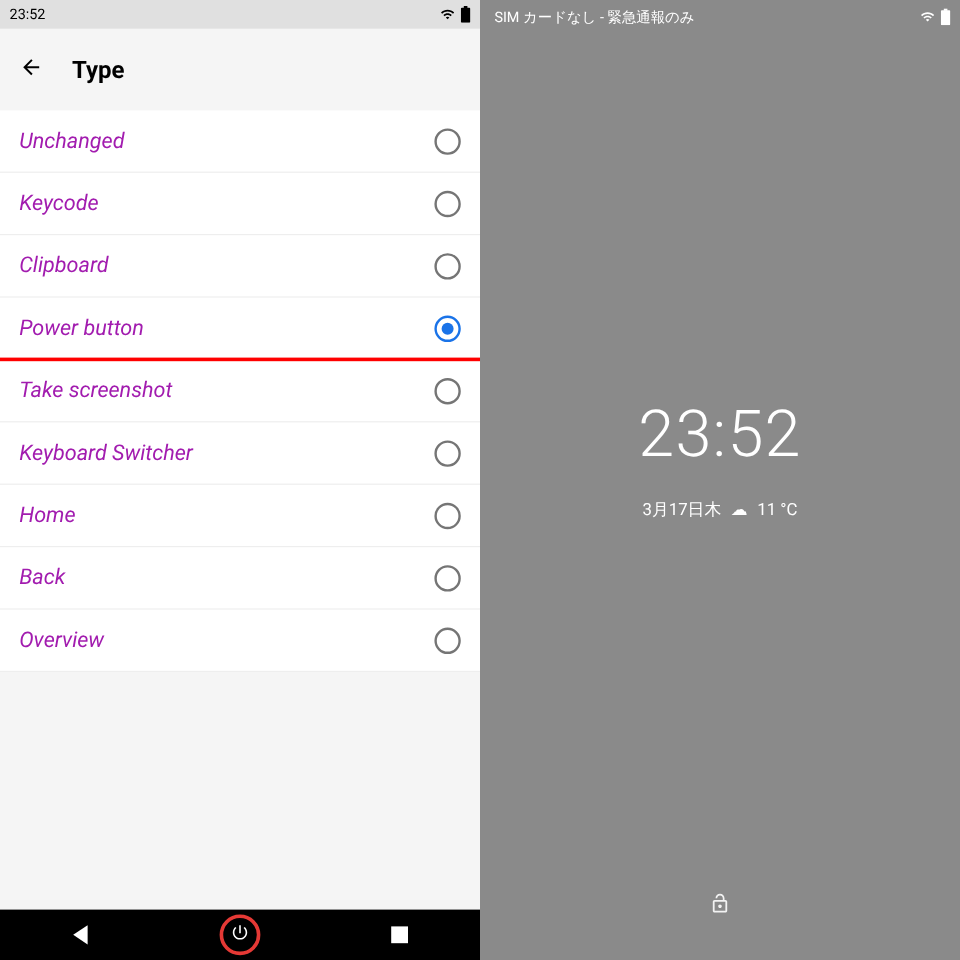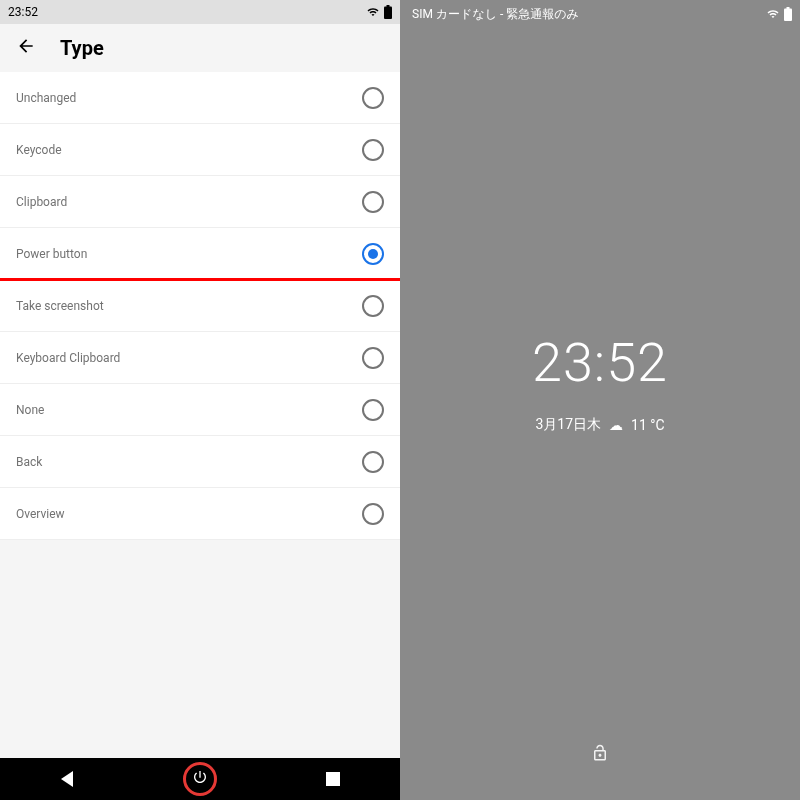--- a/index.html
+++ b/index.html
@@ -4,26 +4,26 @@
   <style>
     * { margin: 0; padding: 0; box-sizing: border-box; font-family: Roboto, 'Helvetica Neue', Arial, sans-serif; }
     body { width: 800px; height: 800px; display: flex; overflow: hidden; }
     .screen { width: 456px; height: 800px; position: relative; }
     
     
     .left { background: #f5f5f5; display: flex; flex-direction: column; }
     .status-bar-left { height: 24px; background: #e0e0e0; display: flex; align-items: center; justify-content: space-between; padding: 0 8px; font-size: 12px; color: #000; }
     .status-left { display:flex; align-items:center; gap:4px; }
     .status-right-icons { display: flex; align-items: center; gap: 4px; }
-    .header-left { background: #f5f5f5; display: flex; align-items: center; padding: 12px 16px; gap: 24px; }
+    .header-left { background: #f5f5f5; display: flex; align-items: center; padding: 22px 16px; gap: 24px; }
     .back-arrow svg { width: 20px; height: 20px; }
     .title { font-size: 20px; font-weight: 700; color: #000; }
     .list { background: #fff; flex: 0 0 auto; }
     .list-item { display: flex; align-items: center; justify-content: space-between; padding: 0 16px; height: 52px; border-bottom: 1px solid #eee; position: relative; }
-    .list-label { font-size: 12px; color: #737373; }
+    .list-label { font-size: 18px; color: #a21caf; font-style: italic; }
     .radio { width: 22px; height: 22px; border: 2px solid #757575; border-radius: 50%; display: flex; align-items: center; justify-content: center; flex-shrink: 0; }
     .radio.selected { border-color: #1a73e8; }
     .radio.selected::after { content: ''; width: 10px; height: 10px; background: #1a73e8; border-radius: 50%; }
     .underline { position: absolute; bottom: -2px; left: 0; right: 0; height: 3px; background: #ff0000; }
     .spacer-left { flex: 1; background: #f5f5f5; }
     .nav-bar { height: 42px; background: #000; display: flex; align-items: center; justify-content: space-around; }
     .nav-btn { width: 42px; height: 42px; display: flex; align-items: center; justify-content: center; }
     .tri-back { width: 0; height: 0; border-top: 8px solid transparent; border-bottom: 8px solid transparent; border-right: 12px solid #fff; }
     .power-circle { width: 34px; height: 34px; border: 3px solid #e53935; border-radius: 50%; display: flex; align-items: center; justify-content: center; }
     .square { width: 14px; height: 14px; background: #fff; }
@@ -85,25 +85,25 @@
     <div class="list-item">
       <span class="list-label">Power button</span>
       <span class="radio selected"></span>
       <div class="underline"></div>
     </div>
     <div class="list-item">
       <span class="list-label">Take screenshot</span>
       <span class="radio"></span>
     </div>
     <div class="list-item">
-      <span class="list-label">Keyboard Clipboard</span>
+      <span class="list-label">Keyboard Switcher</span>
       <span class="radio"></span>
     </div>
     <div class="list-item">
-      <span class="list-label">None</span>
+      <span class="list-label">Home</span>
       <span class="radio"></span>
     </div>
     <div class="list-item">
       <span class="list-label">Back</span>
       <span class="radio"></span>
     </div>
     <div class="list-item">
       <span class="list-label">Overview</span>
       <span class="radio"></span>
     </div>

